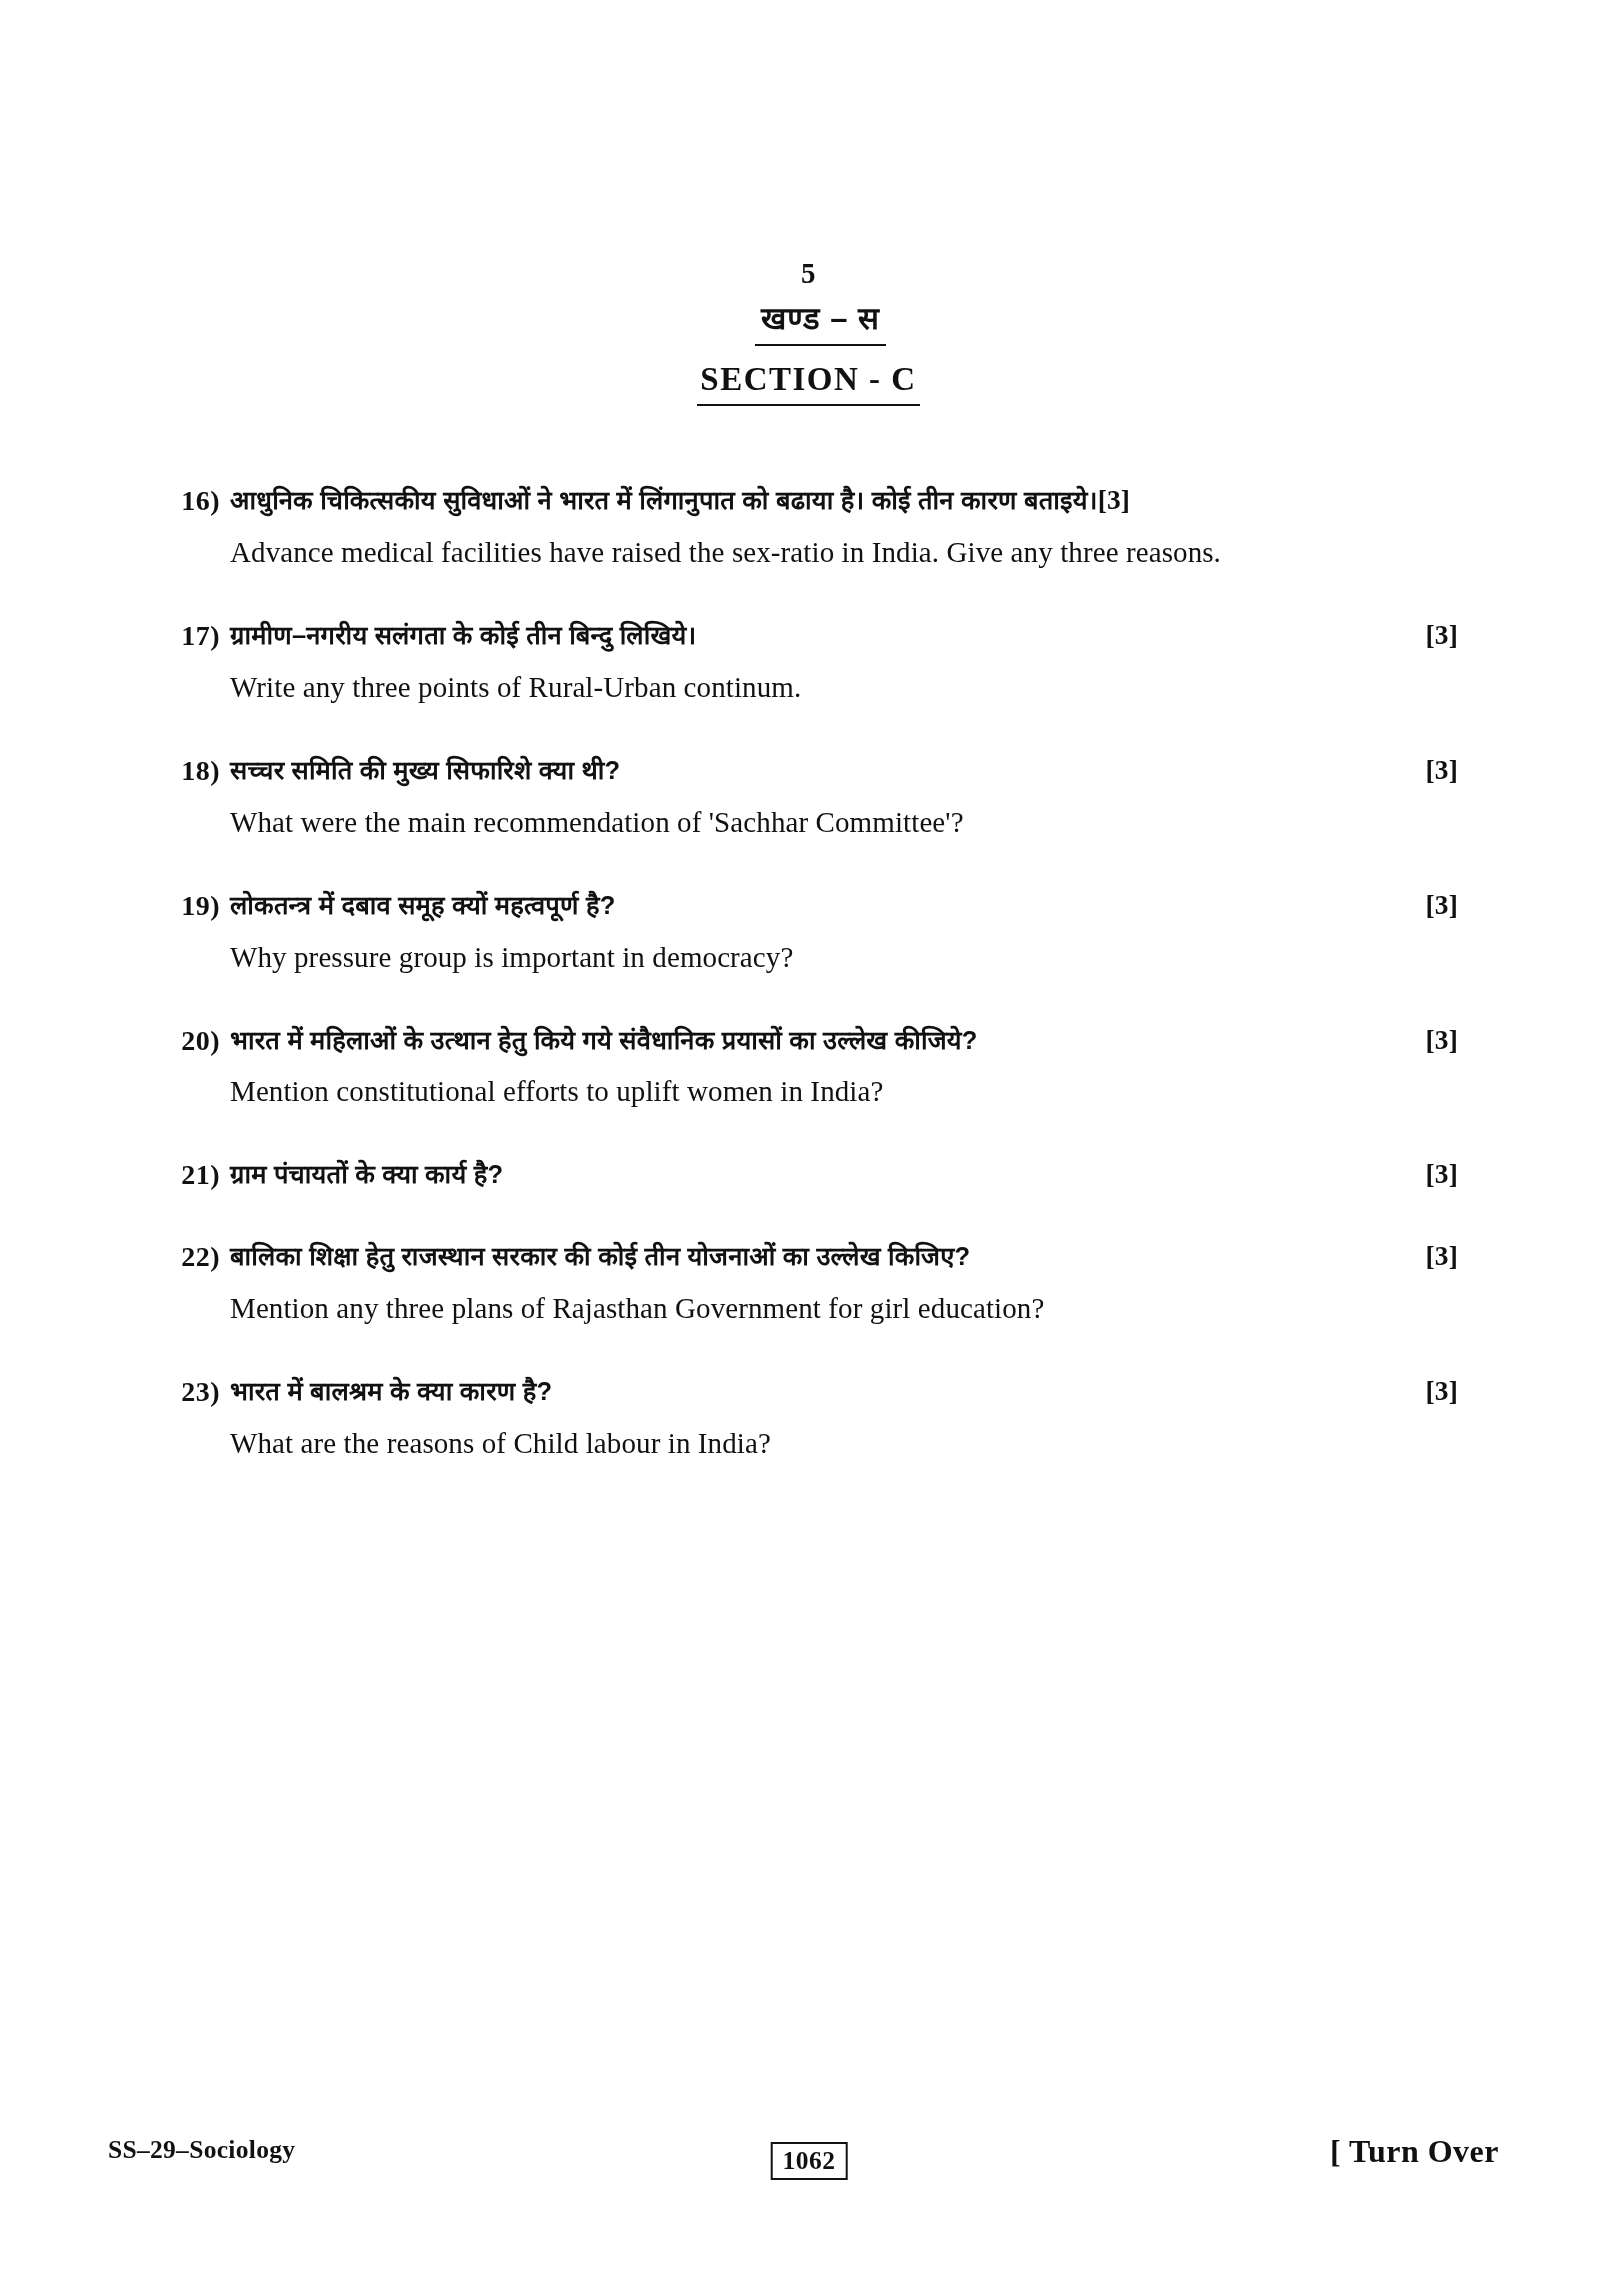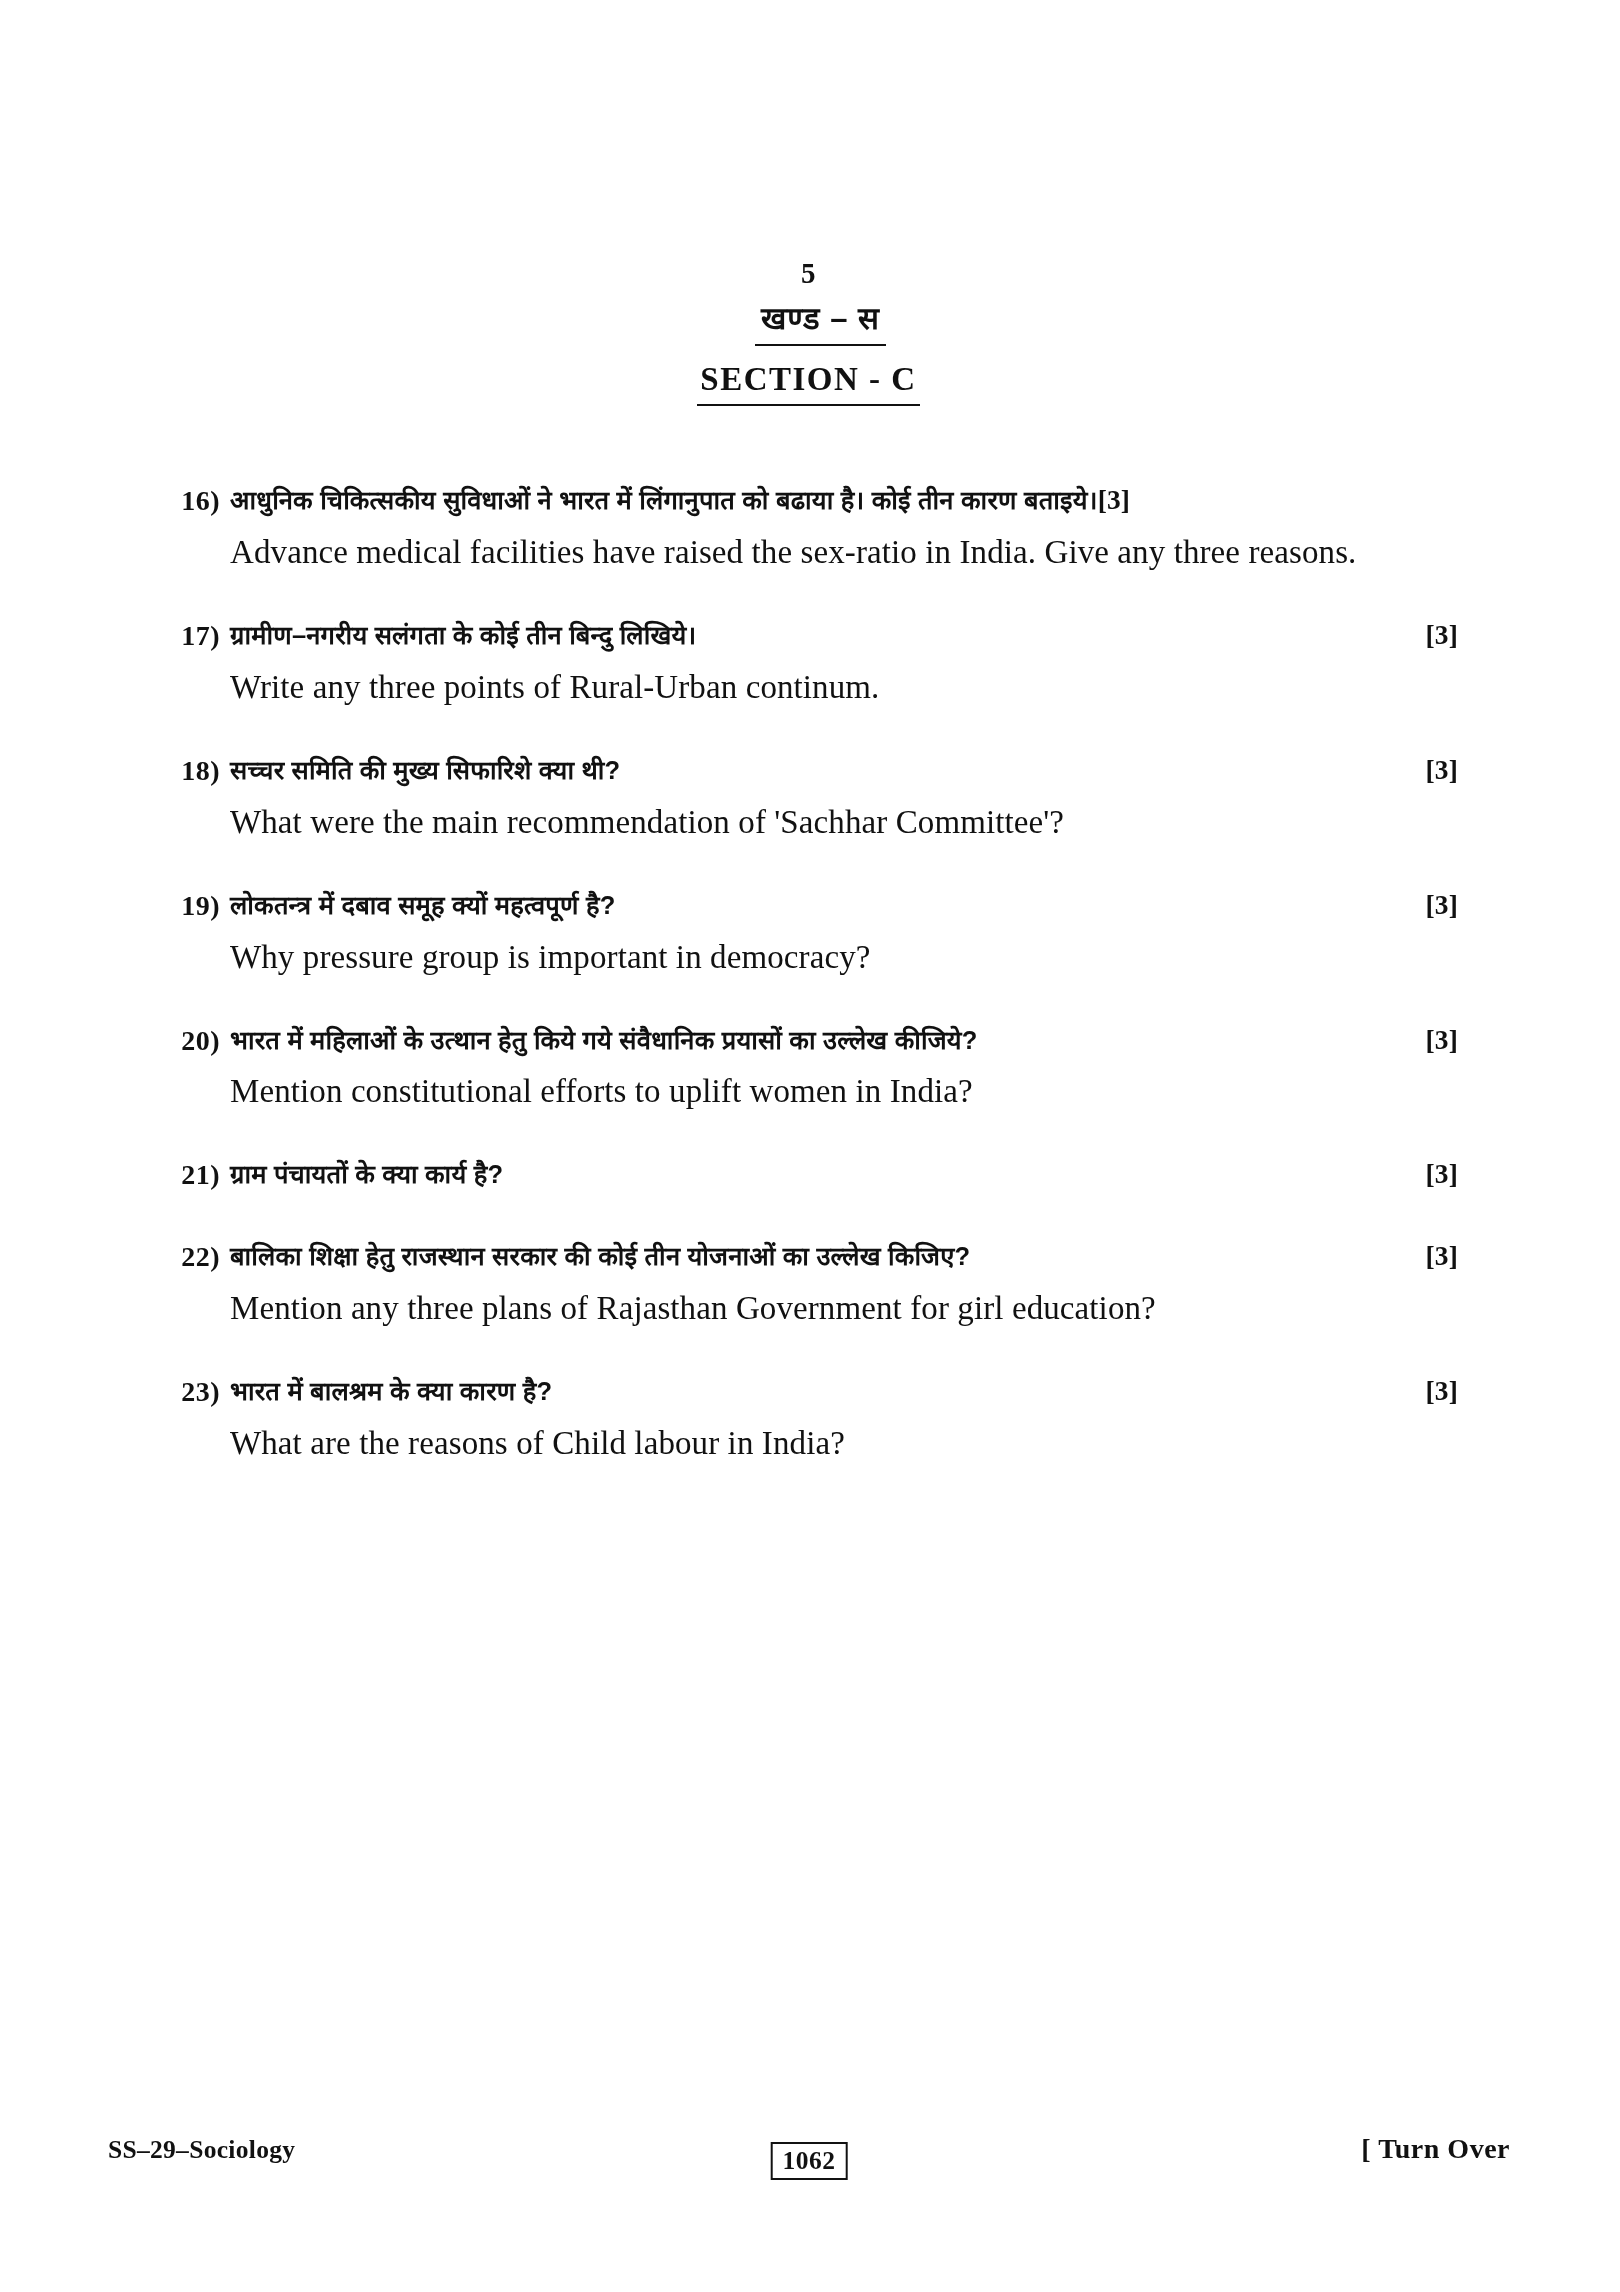--- a/index.html
+++ b/index.html
@@ -110,21 +110,21 @@
     line-height: 45px;
   }
   
   .question.inline-marks .line-hi .marks {
     position: static;
     display: inline;
     margin-left: 0;
   }
   .line-en {
     font-family: "Liberation Serif", "DejaVu Serif", serif;
-    font-size: 33px;
+    font-size: 29px;
     line-height: 47px;
     margin-top: 5.9px;
     letter-spacing: 0.1px;
   }
   .line-en.justify {
     text-align: justify;
     text-align-last: left;
   }
 
   
@@ -152,23 +152,23 @@
   .code-box {
     border: 2.9px solid #111;
     padding: 2px 9.8px 2.9px 9.8px;
     font-size: 25.5px;
     font-weight: bold;
     line-height: 31px;
     letter-spacing: 0.5px;
   }
   .footer-right {
     position: absolute;
-    right: 0;
+    right: 11px;
     top: 3.9px;
-    font-size: 28px;
+    font-size: 32px;
     font-weight: bold;
     letter-spacing: 0.5px;
     white-space: nowrap;
   }
 </style>
 </head>
 <body>
 
 <div class="page">
 

